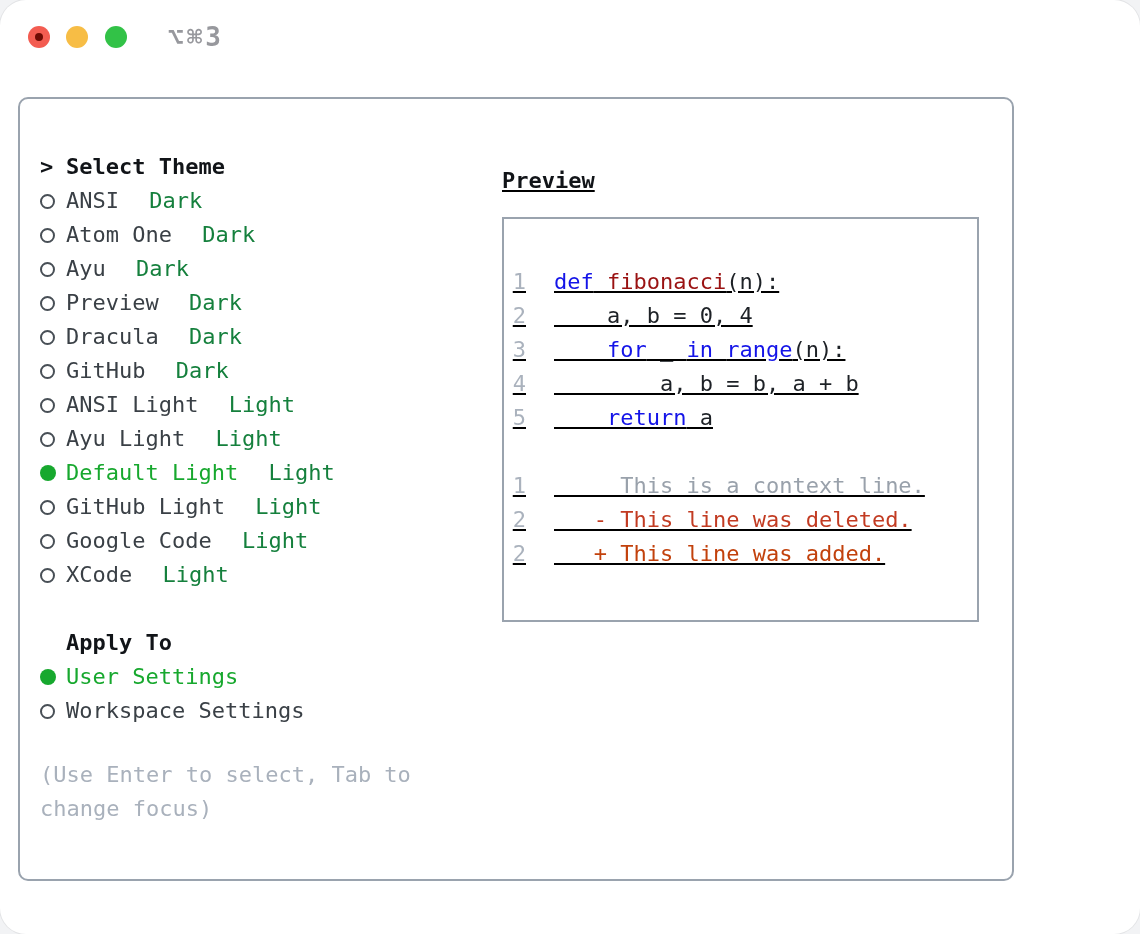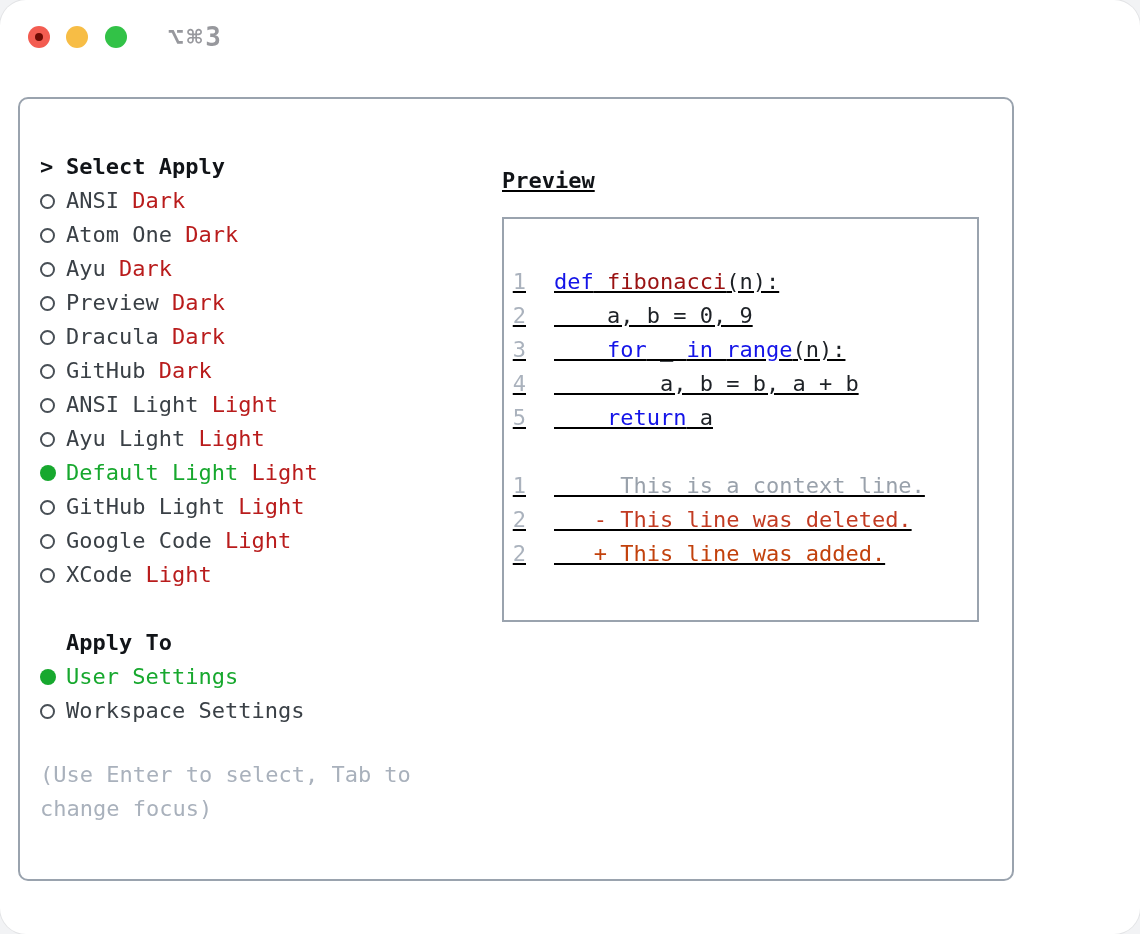--- a/index.html
+++ b/index.html
@@ -37,21 +37,21 @@
   .caret { font-weight:700; color:#111418; font-size:22px; line-height:34px; }
   .radio {
     width:15px; height:15px; border-radius:50%;
     border:2px solid #484f56; background:transparent; display:inline-block;
   }
   .radio.filled { border:none; background:#17a82e; width:16px; height:16px; }
   .left-col { position:absolute; left:20px; top:51px; width:450px; }
   .hdr { font-weight:700; color:#111418; }
   .theme-name { color:#3a4046; }
   .theme-name.sel { color:#17a82e; }
-  .variant { color:#b91c1c; }
+  .variant { color:#15803d;margin-left:17px; }
   .spacer { height:34px; }
   .apply-hdr { margin-left:26px; }
   .opt-label { color:#3a4046; }
   .opt-label.sel { color:#17a82e; }
   .hint {
     margin-top:30px; width:430px; font-size:22px; line-height:34px;
     color:#a9b1bc; white-space:normal;
   }
   
   .preview-col { position:absolute; left:482px; top:65px;text-decoration:underline; }
@@ -81,21 +81,21 @@
     <span class="traffic yellow"></span>
     <span class="traffic green"></span>
     <span class="win-title">⌥⌘3</span>
   </div>
 
   <div class="panel">
 
     <div class="left-col">
       <div class="row">
         <span class="marker-col"><span class="caret">&gt;</span></span>
-        <span class="hdr">Select Apply</span>
+        <span class="hdr">Select Theme</span>
       </div>
 
       <div id="theme-list">
           <div class="row"><span class="marker-col"><span class="radio"></span></span><span class="theme-name">ANSI</span><span class="variant"> Dark</span></div>
           <div class="row"><span class="marker-col"><span class="radio"></span></span><span class="theme-name">Atom One</span><span class="variant"> Dark</span></div>
           <div class="row"><span class="marker-col"><span class="radio"></span></span><span class="theme-name">Ayu</span><span class="variant"> Dark</span></div>
           <div class="row"><span class="marker-col"><span class="radio"></span></span><span class="theme-name">Preview</span><span class="variant"> Dark</span></div>
           <div class="row"><span class="marker-col"><span class="radio"></span></span><span class="theme-name">Dracula</span><span class="variant"> Dark</span></div>
           <div class="row"><span class="marker-col"><span class="radio"></span></span><span class="theme-name">GitHub</span><span class="variant"> Dark</span></div>
           <div class="row"><span class="marker-col"><span class="radio"></span></span><span class="theme-name">ANSI Light</span><span class="variant"> Light</span></div>
@@ -120,21 +120,21 @@
       <div class="hint">(Use Enter to select, Tab to change focus)</div>
     </div>
 
     <div class="preview-col">
       <div class="row">
         <span class="hdr">Preview</span>
       </div>
       <div class="preview-box">
         <div id="code-block">
             <div class="row"><span class="ln">1</span><span class="code-text"><span class="tok-keyword">def</span><span class="tok-plain"> </span><span class="tok-function">fibonacci</span><span class="tok-plain">(n):</span></span></div>
-            <div class="row"><span class="ln">2</span><span class="code-text"><span class="tok-plain">    a, b = 0, 9</span></span></div>
+            <div class="row"><span class="ln">2</span><span class="code-text"><span class="tok-plain">    a, b = 0, 4</span></span></div>
             <div class="row"><span class="ln">3</span><span class="code-text"><span class="tok-plain">    </span><span class="tok-keyword">for</span><span class="tok-plain"> _ </span><span class="tok-keyword">in</span><span class="tok-plain"> </span><span class="tok-keyword">range</span><span class="tok-plain">(n):</span></span></div>
             <div class="row"><span class="ln">4</span><span class="code-text"><span class="tok-plain">        a, b = b, a + b</span></span></div>
             <div class="row"><span class="ln">5</span><span class="code-text"><span class="tok-plain">    </span><span class="tok-keyword">return</span><span class="tok-plain"> a</span></span></div>
           </div>
         <div class="spacer"></div>
         <div id="diff-block">
             <div class="row"><span class="ln">1</span><span class="code-text diff-context">     This is a context line.</span></div>
             <div class="row"><span class="ln">2</span><span class="code-text diff-deleted">   - This line was deleted.</span></div>
             <div class="row"><span class="ln">2</span><span class="code-text diff-added">   + This line was added.</span></div>
           </div>

